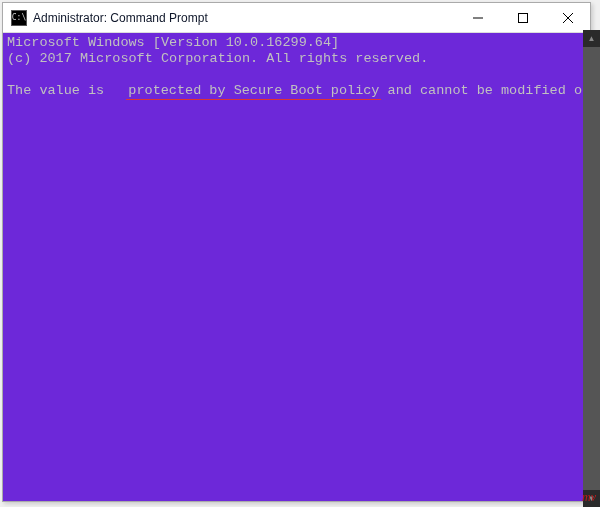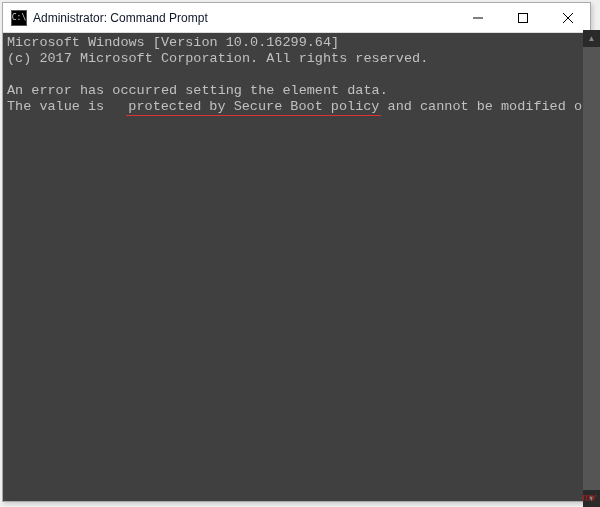--- a/index.html
+++ b/index.html
@@ -59,21 +59,21 @@
       width: 45px;
       height: 100%;
       display: flex;
       align-items: center;
       justify-content: center;
       font-size: 10px;
       color: #000;
     }
     .terminal {
       flex: 1;
-      background: #404040;
+      background: #6d28d9;
       color: #c0c0c0;
       font-family: Consolas, "Courier New", monospace;
       font-size: 13.5px;
       line-height: 16px;
       padding: 2px 4px;
       overflow: hidden;
       position: relative;
     }
     .terminal-line {
       white-space: nowrap;
@@ -161,21 +161,20 @@
             <line x1="10" y1="0" x2="0" y2="10" stroke="currentColor" stroke-width="1"></line>
           </svg>
       </div>
     </div>
   </div>
 
   <div class="terminal">
     <div class="terminal-line">Microsoft Windows [Version 10.0.16299.64]</div>
     <div class="terminal-line">(c) 2017 Microsoft Corporation. All rights reserved.</div>
     <div class="blank-line"></div>
-    <div class="terminal-line">An error has occurred setting the element data.</div>
     <div class="terminal-line"><span>The value is </span><span style="position:relative;display:inline-block;margin-left:16px;"><span>protected by Secure Boot policy</span><span class="underline-annotation" style="left:-2px;right:-2px;"></span></span><span> and cannot be modified or deleted.</span></div>
     <div class="blank-line"></div>
   </div>
 
   <div class="scrollbar">
     <div class="scrollbar-btn up">▲</div>
     <div class="scrollbar-track">
       <div class="scrollbar-thumb"></div>
     </div>
     <div class="scrollbar-btn down">▼</div>

